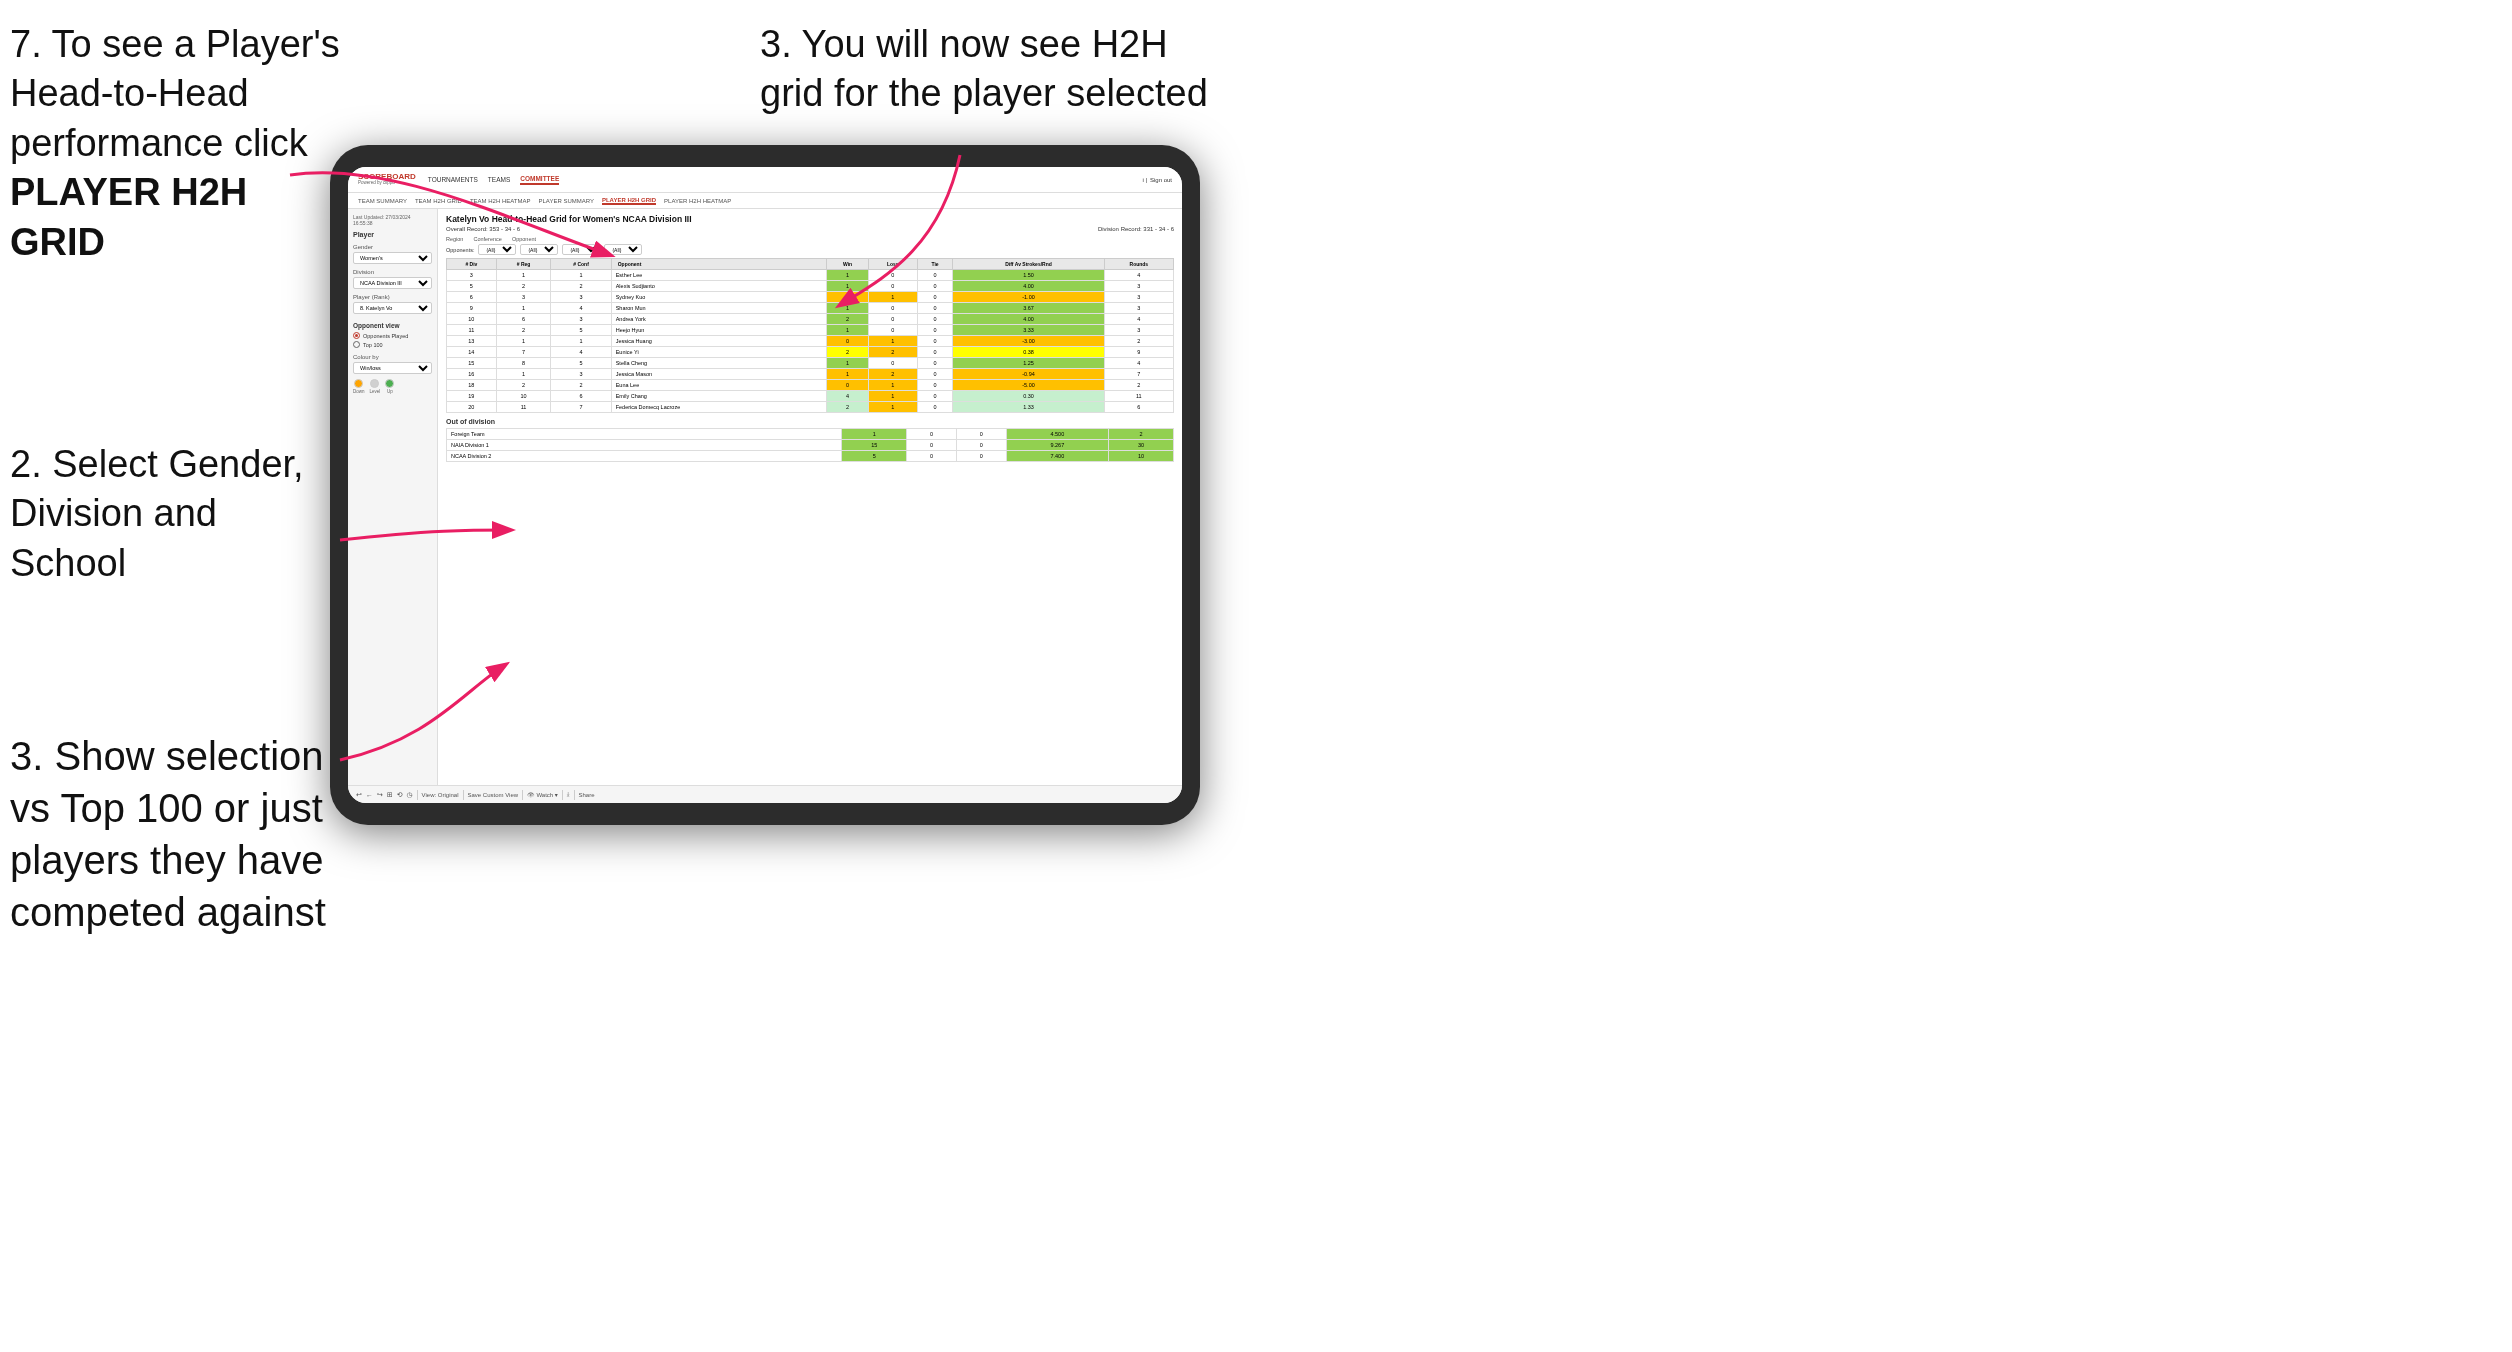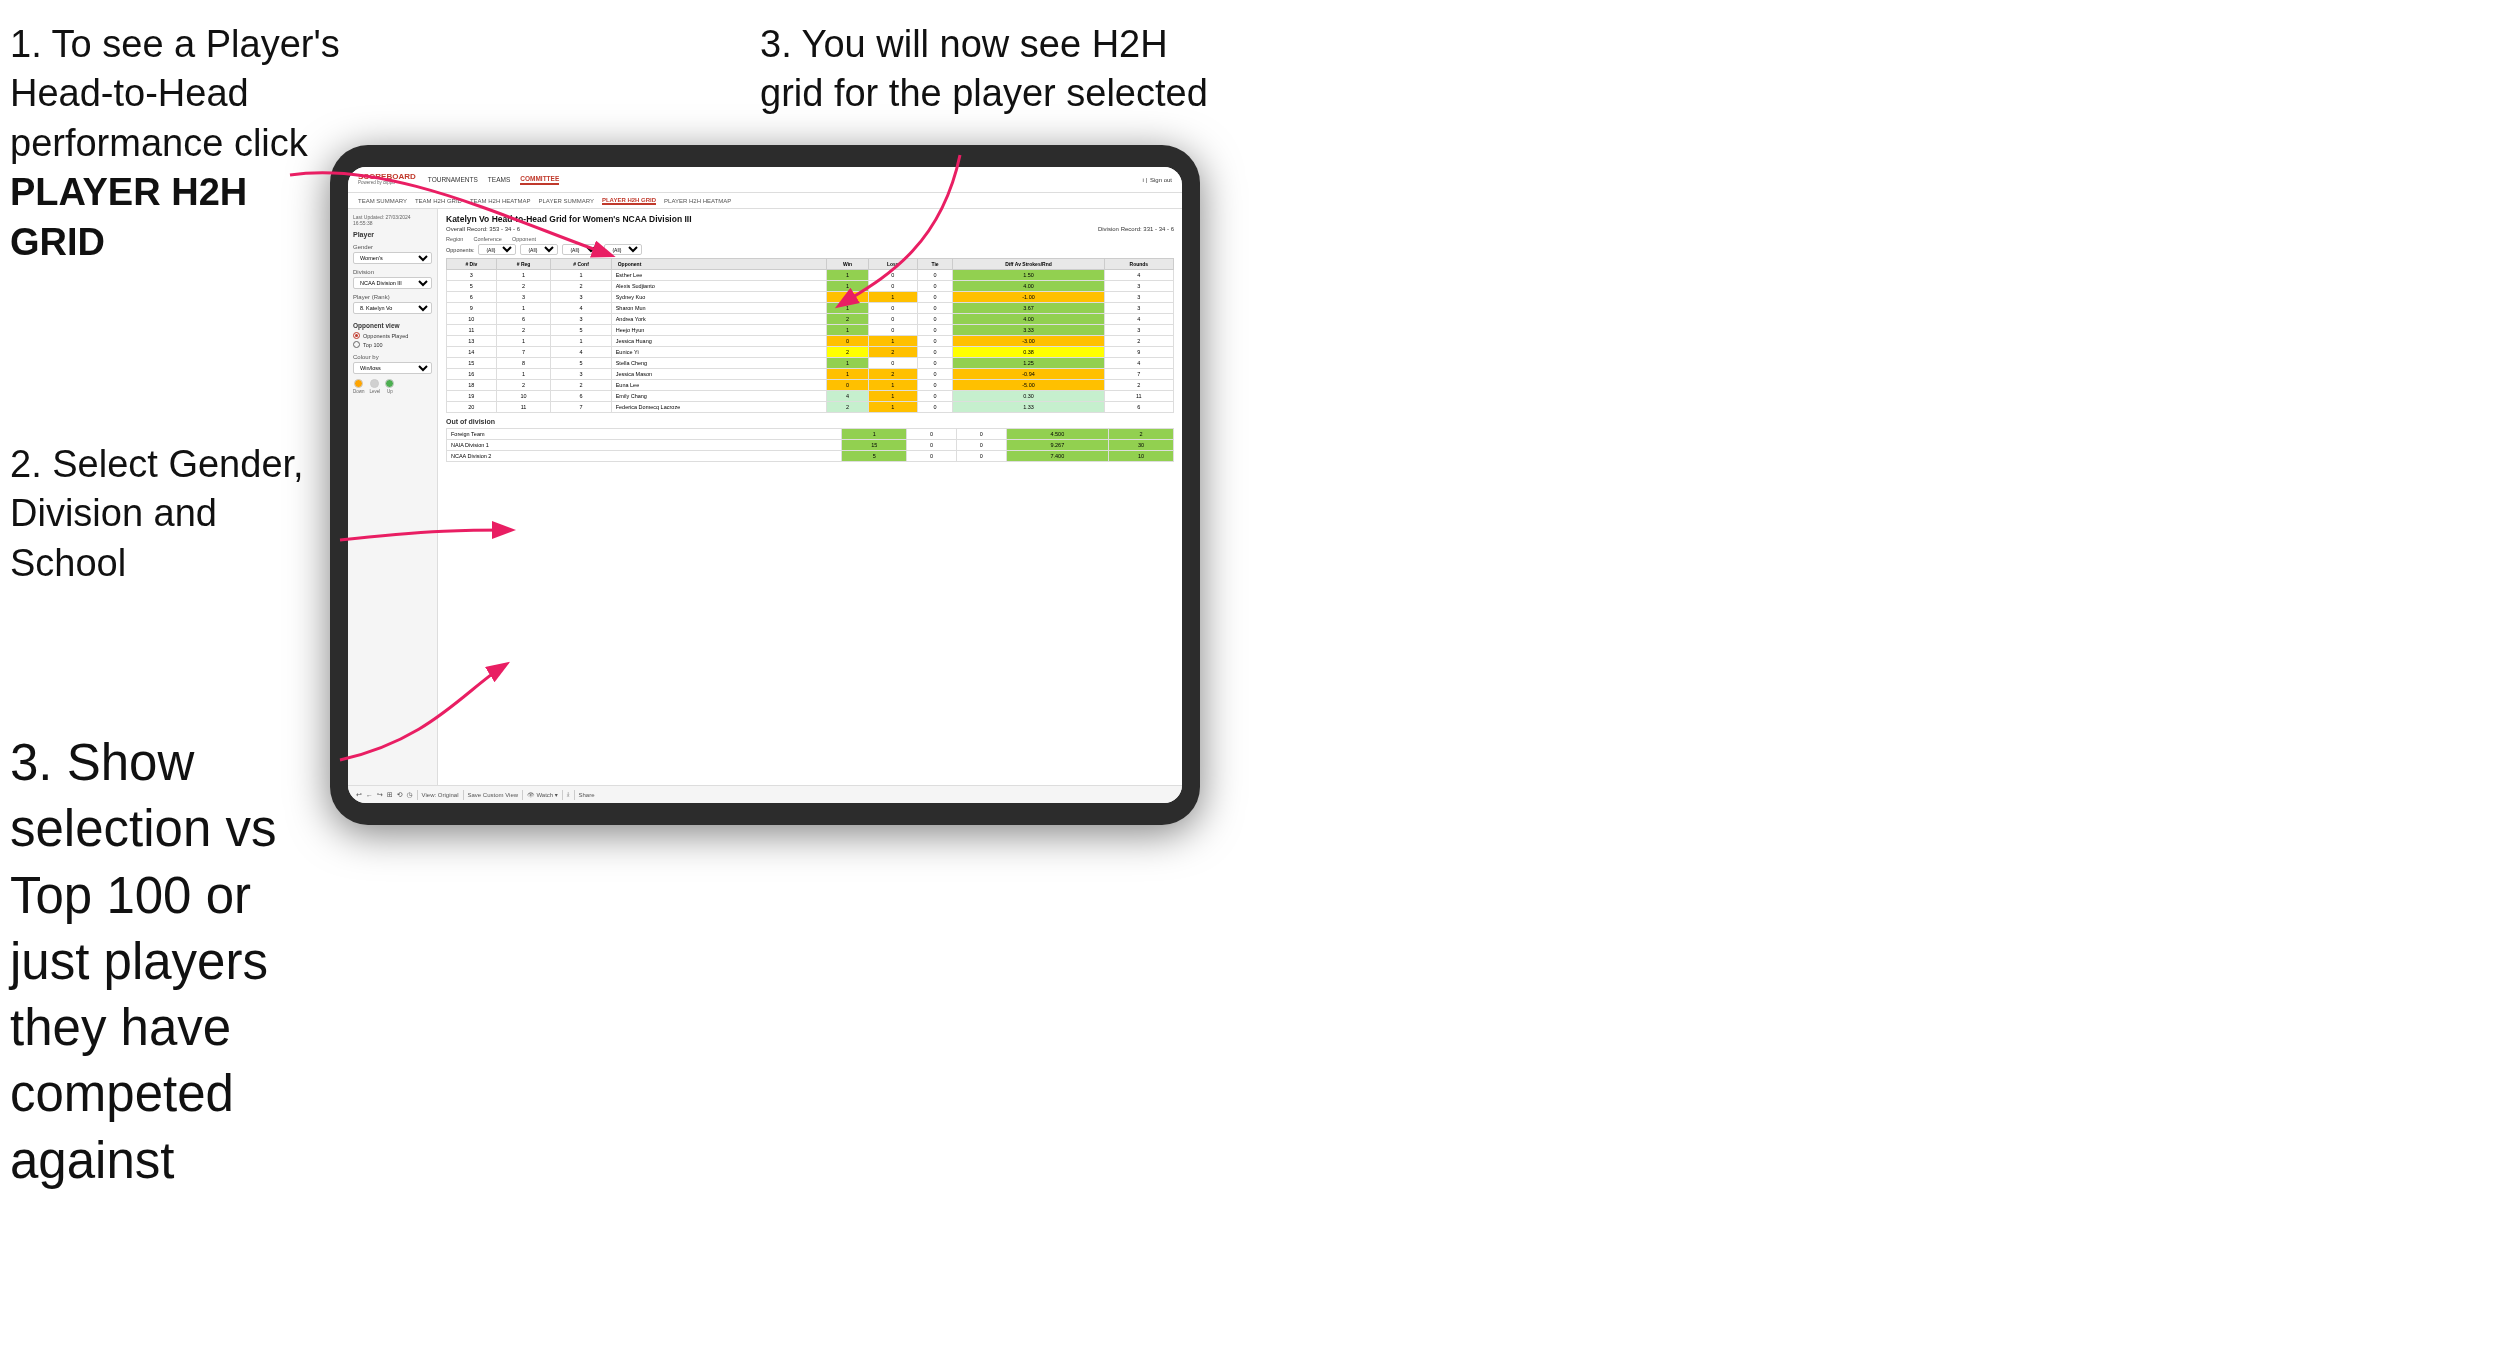--- a/index.html
+++ b/index.html
@@ -9,33 +9,33 @@
       width: 2512px;
       height: 1352px;
       position: relative;
       overflow: hidden;
     }
   </style>
 </head>
 <body>
 
 <div style="position:absolute;left:10px;top:20px;width:330px;font-size:38px;line-height:1.3;color:#111;font-family:Arial,sans-serif;">
-  <span>1. To see a Player's Head-to-Head performance click</span><br>
+  <span>7. To see a Player's Head-to-Head performance click</span><br>
   <strong>PLAYER H2H GRID</strong>
 </div>
 
 <div style="position:absolute;left:760px;top:20px;width:480px;font-size:38px;line-height:1.3;color:#111;font-family:Arial,sans-serif;text-align:left;">
   <span>3. You will now see H2H grid for the player selected</span>
 </div>
 
 <div style="position:absolute;left:10px;top:440px;width:330px;font-size:38px;line-height:1.3;color:#111;font-family:Arial,sans-serif;">
   <span>2. Select Gender, Division and School</span>
 </div>
 
-<div style="position:absolute;left:10px;top:730px;width:330px;font-size:51px;line-height:1.3;color:#111;font-family:Arial,sans-serif;">
+<div style="position:absolute;left:10px;top:730px;width:330px;font-size:40px;line-height:1.3;color:#111;font-family:Arial,sans-serif;">
   <span>3. Show selection vs Top 100 or just players they have competed against</span>
 </div>
 
 <div style="position:absolute;left:330px;top:145px;width:870px;height:680px;background:#2c2c2c;border-radius:38px;box-shadow:0 8px 40px rgba(0,0,0,0.5);padding:22px 18px;">
 
   <div style="width:100%;height:100%;background:#f0f0f0;border-radius:18px;overflow:hidden;position:relative;display:flex;flex-direction:column;">
 
     <div style="background:#fff;border-bottom:1px solid #ddd;padding:3px 10px;display:flex;align-items:center;gap:12px;height:26px;flex-shrink:0;">
       <div style="font-size:8px;font-weight:bold;color:#c0392b;line-height:1.1;">
         <span>SCOREBOARD</span>

